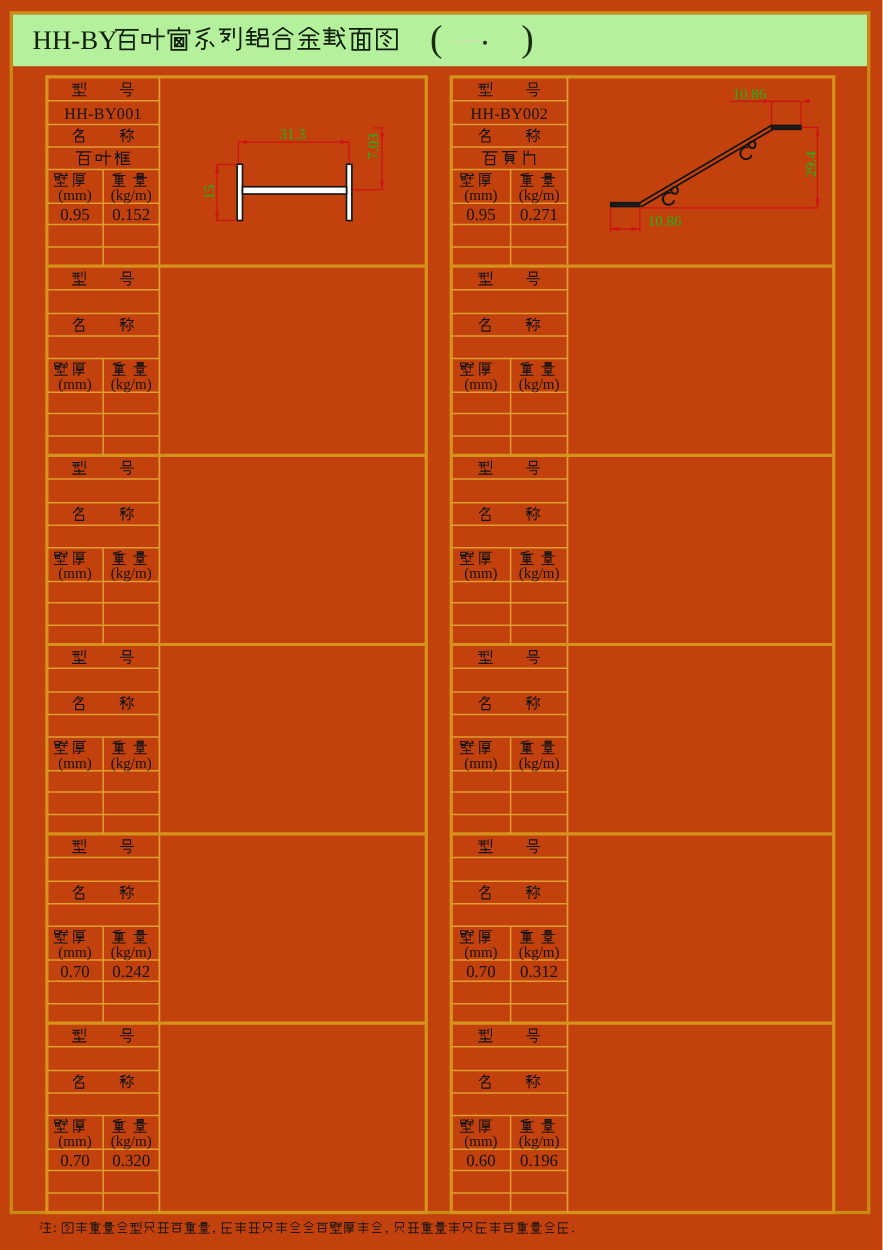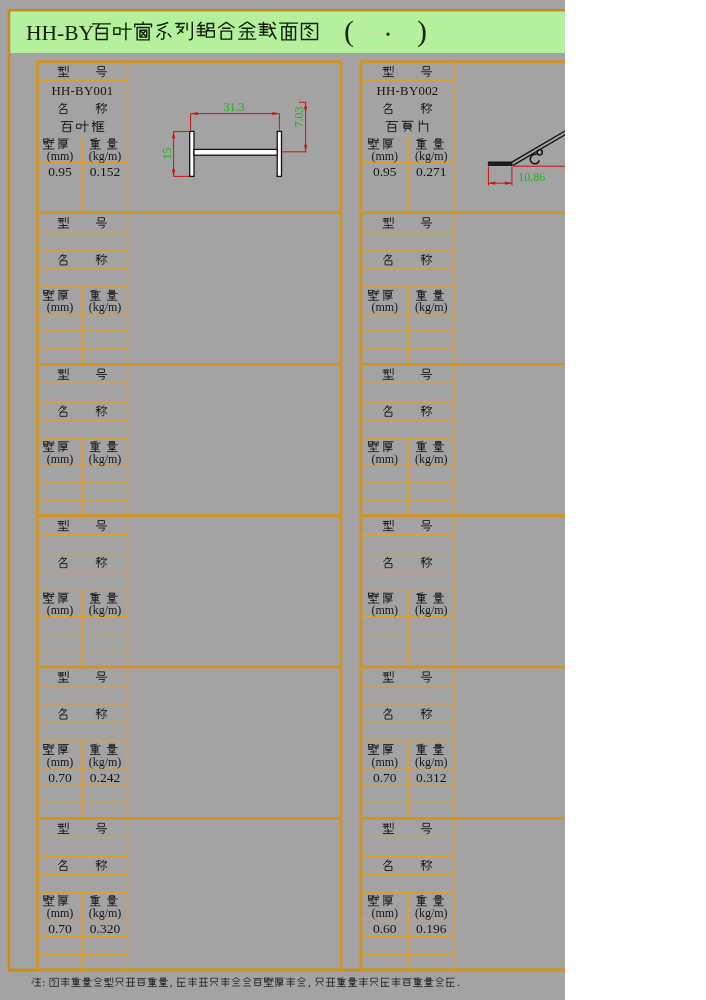--- a/index.html
+++ b/index.html
@@ -1,12 +1,12 @@
 <!DOCTYPE html>
-<html><head><meta charset="utf-8"><style>html,body{margin:0;padding:0;background:#ffffff;}#page{position:relative;width:565px;height:1000px;background:#a3a3a3;overflow:hidden;}</style></head><body>
+<html><head><meta charset="utf-8"><style>html,body{margin:0;padding:0;background:#ffffff;}#page{position:relative;width:706px;height:1000px;background:#c2410c;overflow:hidden;}</style></head><body>
 <div id="page"><svg width="706" height="1000" viewBox="0 0 706 1000">
       <defs>
         <symbol id="xing" viewBox="0 0 100 100">
           <path d="M6,16 H52 M6,34 H52 M22,16 V52 M40,16 V52 M66,10 V40 M88,6 V54 M48,60 V90 M18,72 H80 M6,92 H92" fill="none" stroke="currentColor" stroke-width="7.2" stroke-linecap="square"></path>
         </symbol>
         <symbol id="hao" viewBox="0 0 100 100">
           <path d="M26,8 H74 V36 H26 Z M8,52 H92 M30,70 H72 M72,70 V82 Q72,94 54,94" fill="none" stroke="currentColor" stroke-width="7.2" stroke-linecap="square"></path>
         </symbol>
         <symbol id="ming" viewBox="0 0 100 100">
           <path d="M44,4 Q34,24 10,42 M30,16 H74 Q62,40 32,54 M48,26 L60,36 M26,58 H78 V92 H26 Z" fill="none" stroke="currentColor" stroke-width="7.2" stroke-linecap="square"></path>

